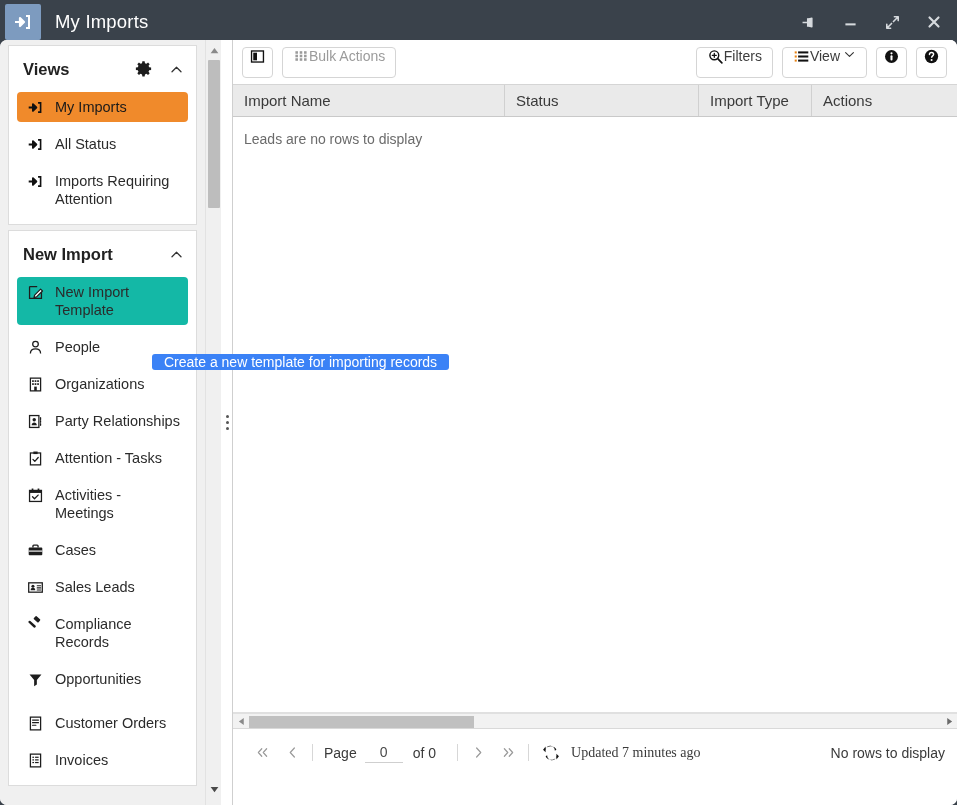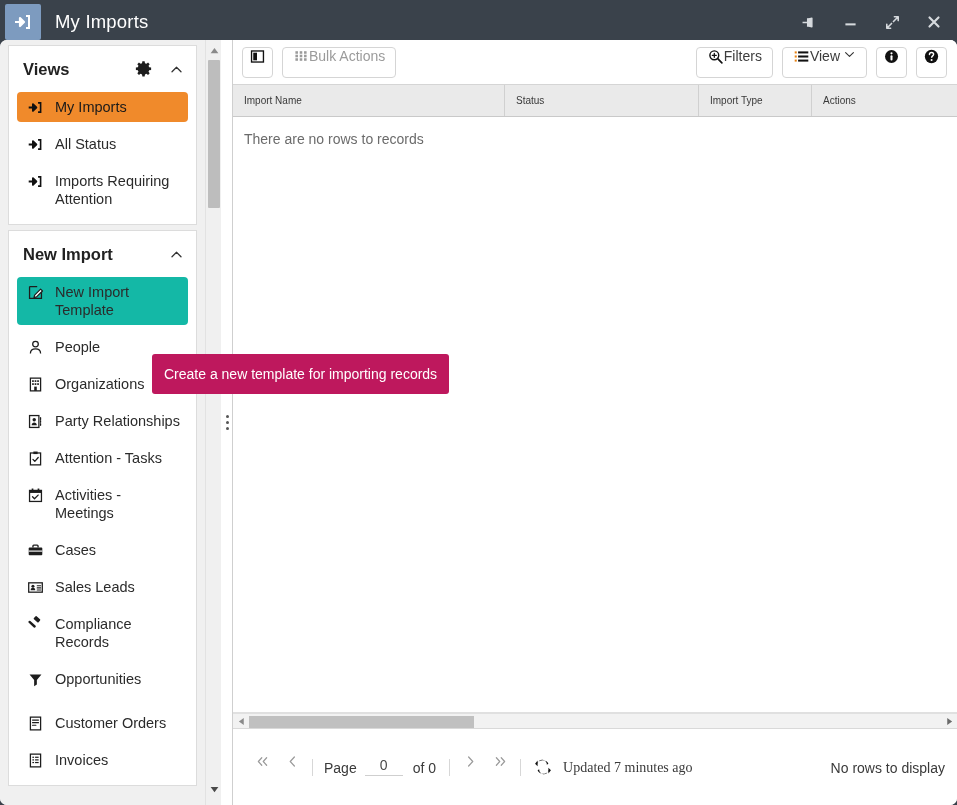--- a/index.html
+++ b/index.html
@@ -160,21 +160,21 @@
   .grid-head {
     display: flex;
     height: 33px;
     background: #eaeaea;
     border-top: 1px solid #d5d5d5;
     border-bottom: 1px solid #c9c9c9;
   }
   .gh-cell {
     display: flex; align-items: center;
     padding-left: 11px;
-    font-size: 10px;
+    font-size: 15px;
     color: #3a3a3a;
     border-right: 1px solid #d0d0d0;
     cursor: pointer;
   }
   .grid-body {
     position: relative;
     height: 596px;
     background: #ffffff;
     border-bottom: 1px solid #e0e0e0;
   }
@@ -201,21 +201,21 @@
   .hsb-arrow.right { right: 1px; }
   .hsb-thumb {
     position: absolute; left: 16px; top: 2px;
     width: 225px; height: 12px;
     background: #c0c0c0; cursor: pointer;
   }
 
   
   .footer {
     height: 47px;
-    display: flex; align-items: flex-end;
+    display: flex; align-items: center;
     padding: 0 12px 0 14px;
     background: #ffffff;
     font-size: 14px;
     color: #3a3a3a;
   }
   .pg-btn {
     width: 30px; height: 30px;
     display: flex; align-items: center; justify-content: center;
     color: #9a9a9a; cursor: pointer; font-size: 17px;
   }
@@ -224,33 +224,33 @@
   .pg-input {
     width: 38px; height: 21px;
     border: none; border-bottom: 1px solid #cfcfcf;
     background: transparent;
     text-align: center;
     font-family: "Liberation Sans", sans-serif;
     font-size: 14px;
     color: #4a4a4a;
     outline: none;
   }
-  .pg-of { margin: 0 8px 0 10px; }
+  .pg-of { margin: 0 16px 0 10px; }
   .refresh { margin: 0 11px 0 8px; display: flex; cursor: pointer; }
   .updated { color: #3a3a3a; font-family: Liberation Serif, serif; }
   .nodata { margin-left: auto; color: #3a3a3a; }
 
   
   .tooltip {
     position: absolute;
     left: 152px; top: 314px;
-    background: #be185d;
+    background: #3b82f6;
     color: #ffffff;
     font-size: 14px;
-    padding: 12px 12px;
+    padding: 0 12px;
     border-radius: 3px;
     z-index: 50;
     white-space: nowrap;
   }
 </style>
 </head>
 <body>
 
 <div class="titlebar">
   <div class="app-icon">
@@ -617,21 +617,21 @@
       </div>
       <div class="gh-cell" style="width:113px">
         <span>Import Type</span>
       </div>
       <div class="gh-cell" style="width:145px;border-right:none">
         <span>Actions</span>
       </div>
     </div>
 
     <div class="grid-body">
-      <div class="no-rows">There are no rows to records</div>
+      <div class="no-rows">Leads are no rows to display</div>
     </div>
 
     <div class="hsb">
       <div class="hsb-arrow left">
         <svg width="7" height="9" viewBox="0 0 8 10">
             <path d="M6.6 1 L6.6 9 L1 5 Z" fill="#8a8a8a"></path>
           </svg>
       </div>
       <div class="hsb-thumb"></div>
       <div class="hsb-arrow right">

